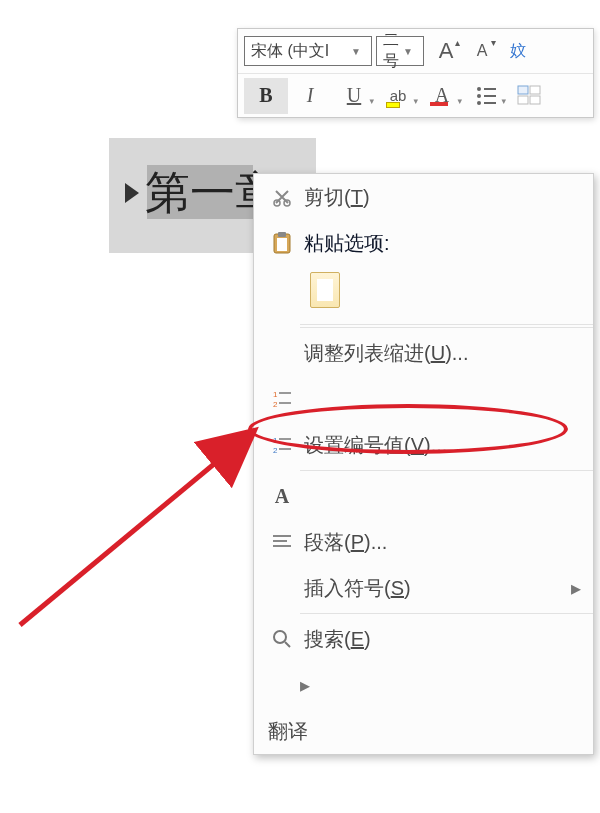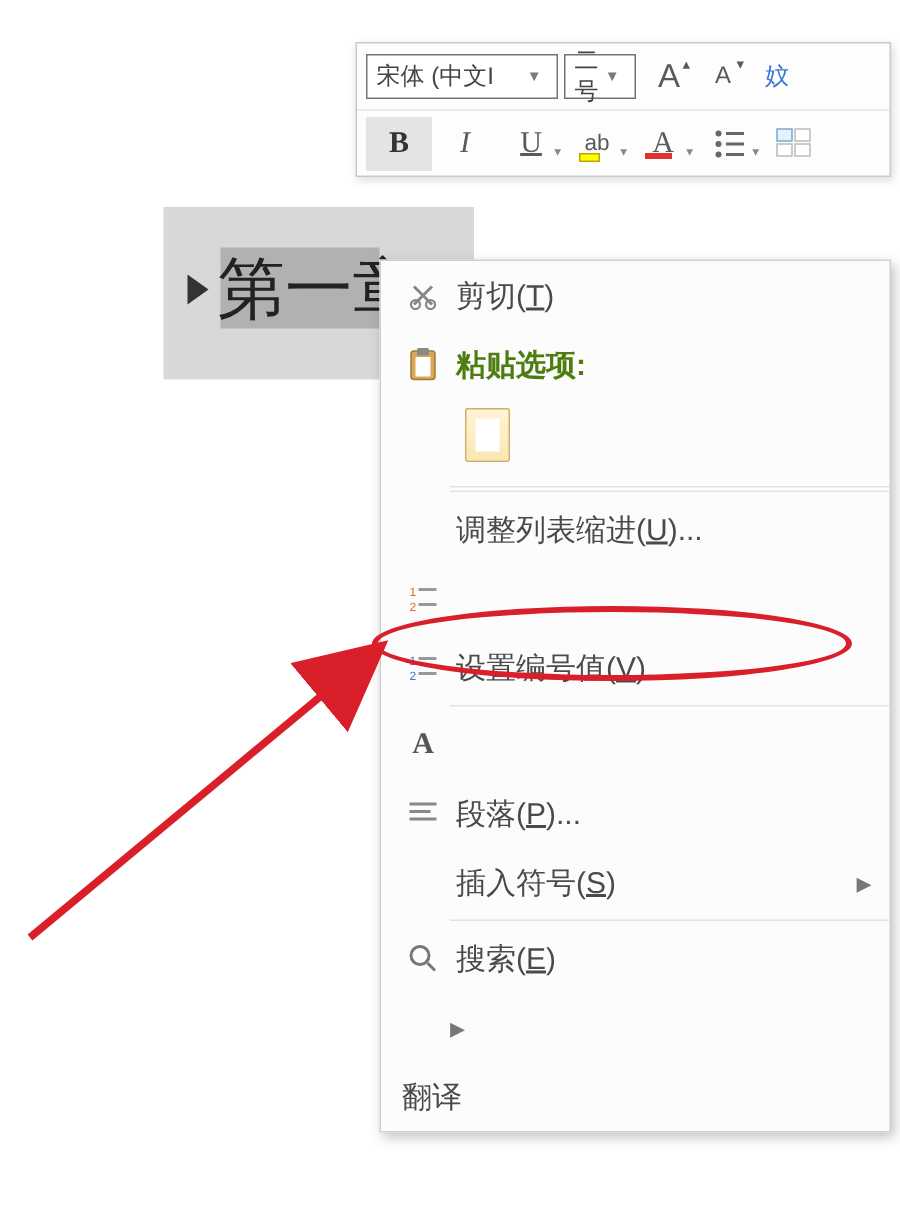--- a/index.html
+++ b/index.html
@@ -109,21 +109,21 @@
     font-size: 20px;
     color: #4a4a4a;
   }
   .menu-item .icon-col {
     width: 36px; display:flex; align-items:center; justify-content:center;
     color:#777;
   }
   .menu-item .label { flex:1; padding-left:4px; }
   .menu-item .arrow { width:22px; color:#777; }
   .menu-sep { height:1px; background:#e2e2e2; margin:2px 0 2px 46px; }
-  .menu-item.header { font-weight:bold; color:#4d7c0f; }
+  .menu-item.header { font-weight:normal; color:#0f172a; }
   .menu-sub-icon {
     width:30px;height:36px;border:1px solid #d0b060;border-radius:2px;
     background:linear-gradient(#fff4d6,#f9e7b2); position:relative; margin-left:46px;
   }
   .menu-sub-icon::after{
     content:""; position:absolute; left:6px; top:6px; width:16px; height:22px;
     background:#fff;
   }
   .paste-row { height:56px; align-items:flex-start; padding-top:6px;}
   u.key { text-decoration: underline; }

